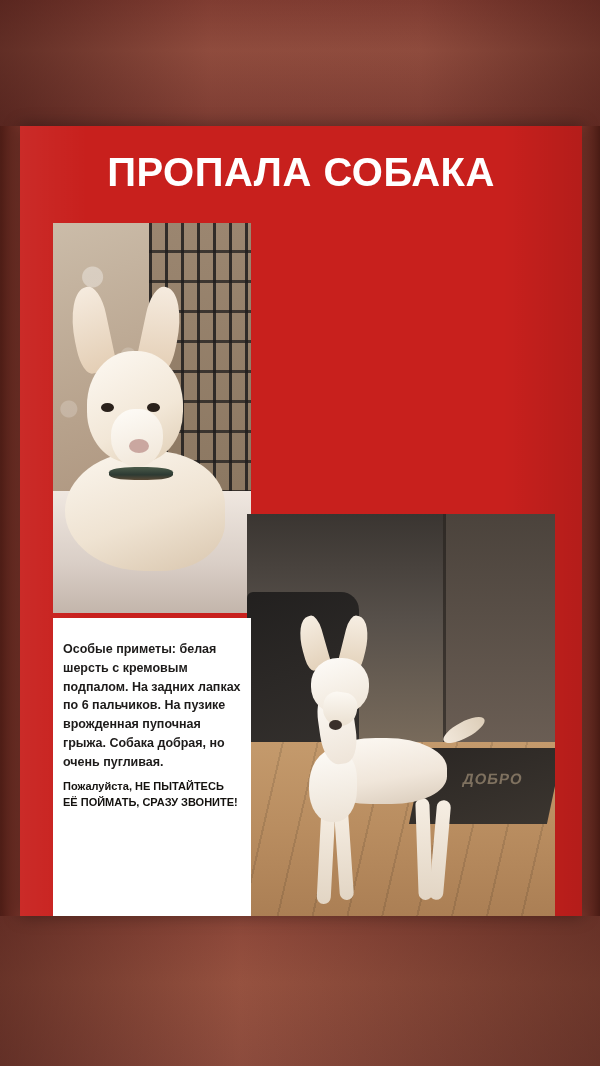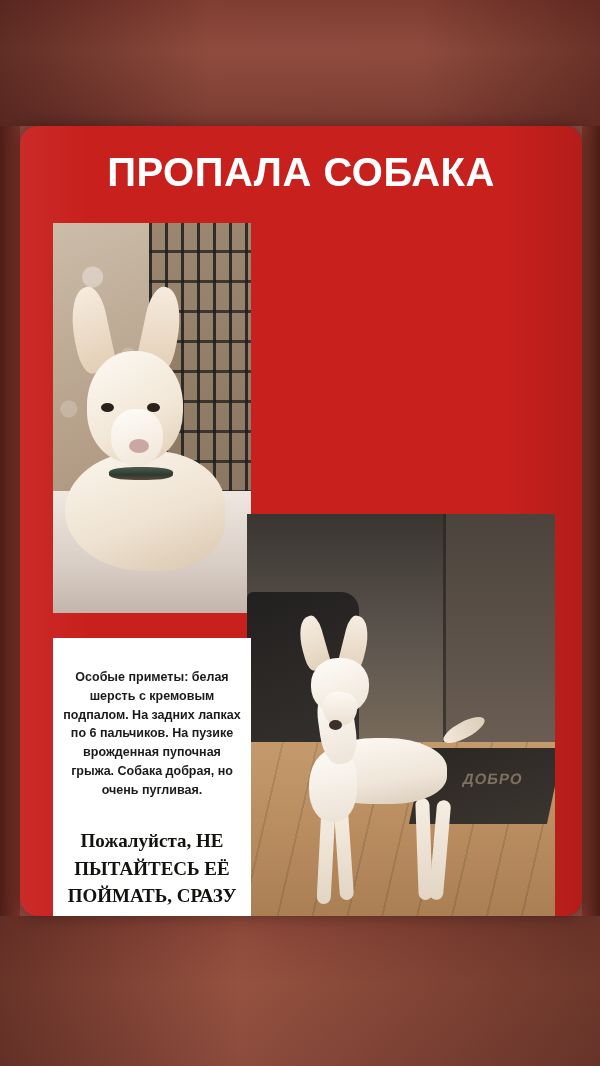--- a/index.html
+++ b/index.html
@@ -54,21 +54,20 @@
   
   .poster {
     position: absolute;
     left: 20px;
     top: 126px;
     width: 562px;
     height: 790px;
     background: #0c4a6e;
     box-shadow: 0 0 16px rgba(0,0,0,.35);
     overflow: hidden;
-    border-radius: 17px;
   }
   .poster-inner {
     position: absolute;
     left: 0; top: 0; right: 0; bottom: 0;
     background:
       linear-gradient(90deg, rgba(255,255,255,.05) 0%, rgba(0,0,0,0) 12%),
       linear-gradient(270deg, rgba(0,0,0,.10) 0%, rgba(0,0,0,0) 14%),
       #c8201d;
   }
 
@@ -260,40 +259,39 @@
   .p2-tail {
     position: absolute; left: 170px; top: 112px; width: 46px; height: 16px;
     border-radius: 50%;
     background: linear-gradient(90deg, #f2e8db 0%, #dccdb8 100%);
     transform: rotate(-28deg);
   }
 
   
   .marks {
     position: absolute;
-    left: 33px; top: 512px;
+    left: 33px; top: 492px;
     width: 198px; height: 316px;
     background: #ffffff;
     color: #1d1b1a;
-    padding: 30px 10px 10px 10px;
-    text-align: center;
+    padding: 22px 10px 10px 10px;
+    text-align: left;
   }
   .marks p {
     margin: 0;
     font-size: 12.5px;
     line-height: 1.5;
     font-weight: bold;
   }
   .marks .warn {
-    margin-top: 28px;
-    font-size: 19px;
+    margin-top: 8px;
+    font-size: 11px;
     line-height: 1.45;
     font-weight: bold;
     color: #14120f;
-    font-family: Liberation Serif, serif;
   }
 </style>
 </head>
 <body>
 
 <div class="bg-top"></div>
 <div class="bg-left"></div>
 <div class="bg-right"></div>
 <div class="bg-bottom"></div>
 

